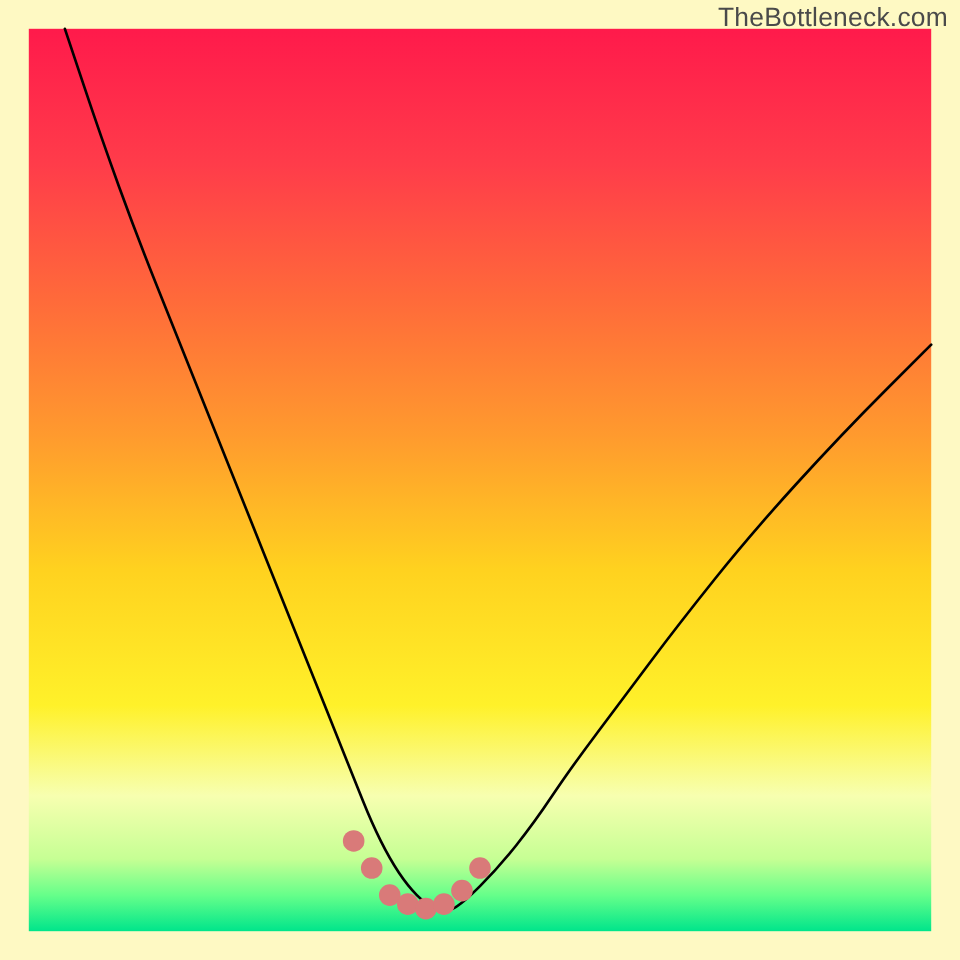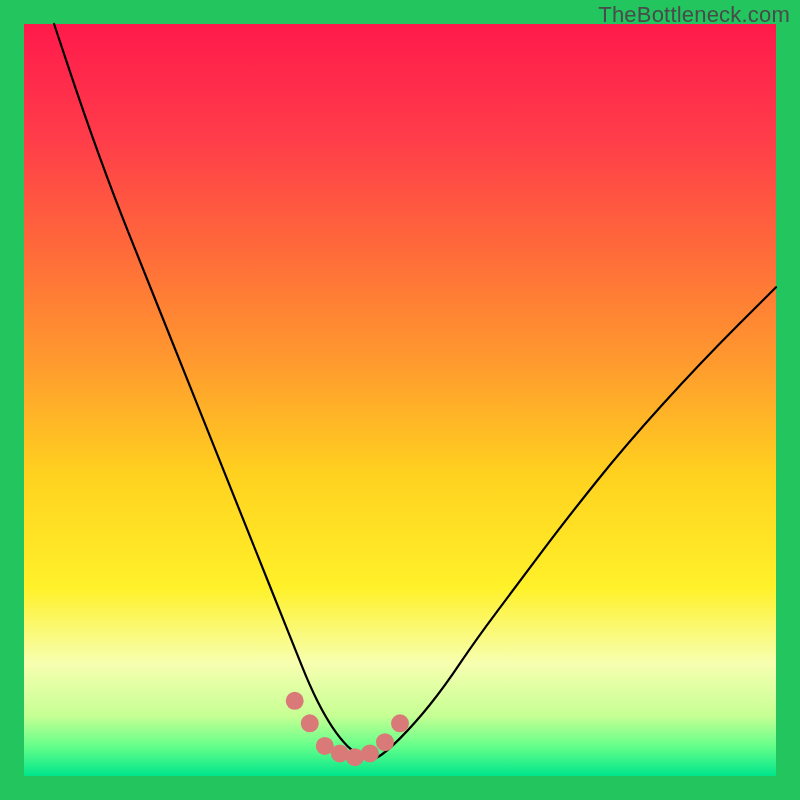--- a/index.html
+++ b/index.html
@@ -9,21 +9,21 @@
     height: 800px;
     overflow: hidden;
     background: #000;
     font-family: Arial, Helvetica, sans-serif;
   }
   .frame {
     position: absolute;
     top: 0; left: 0;
     width: 800px;
     height: 800px;
-    background: #22c55e;
+    background: #fef9c3;
   }
   .plot {
     position: absolute;
     top: 24px;
     left: 24px;
     width: 752px;
     height: 752px;
     
   }
   .watermark {

